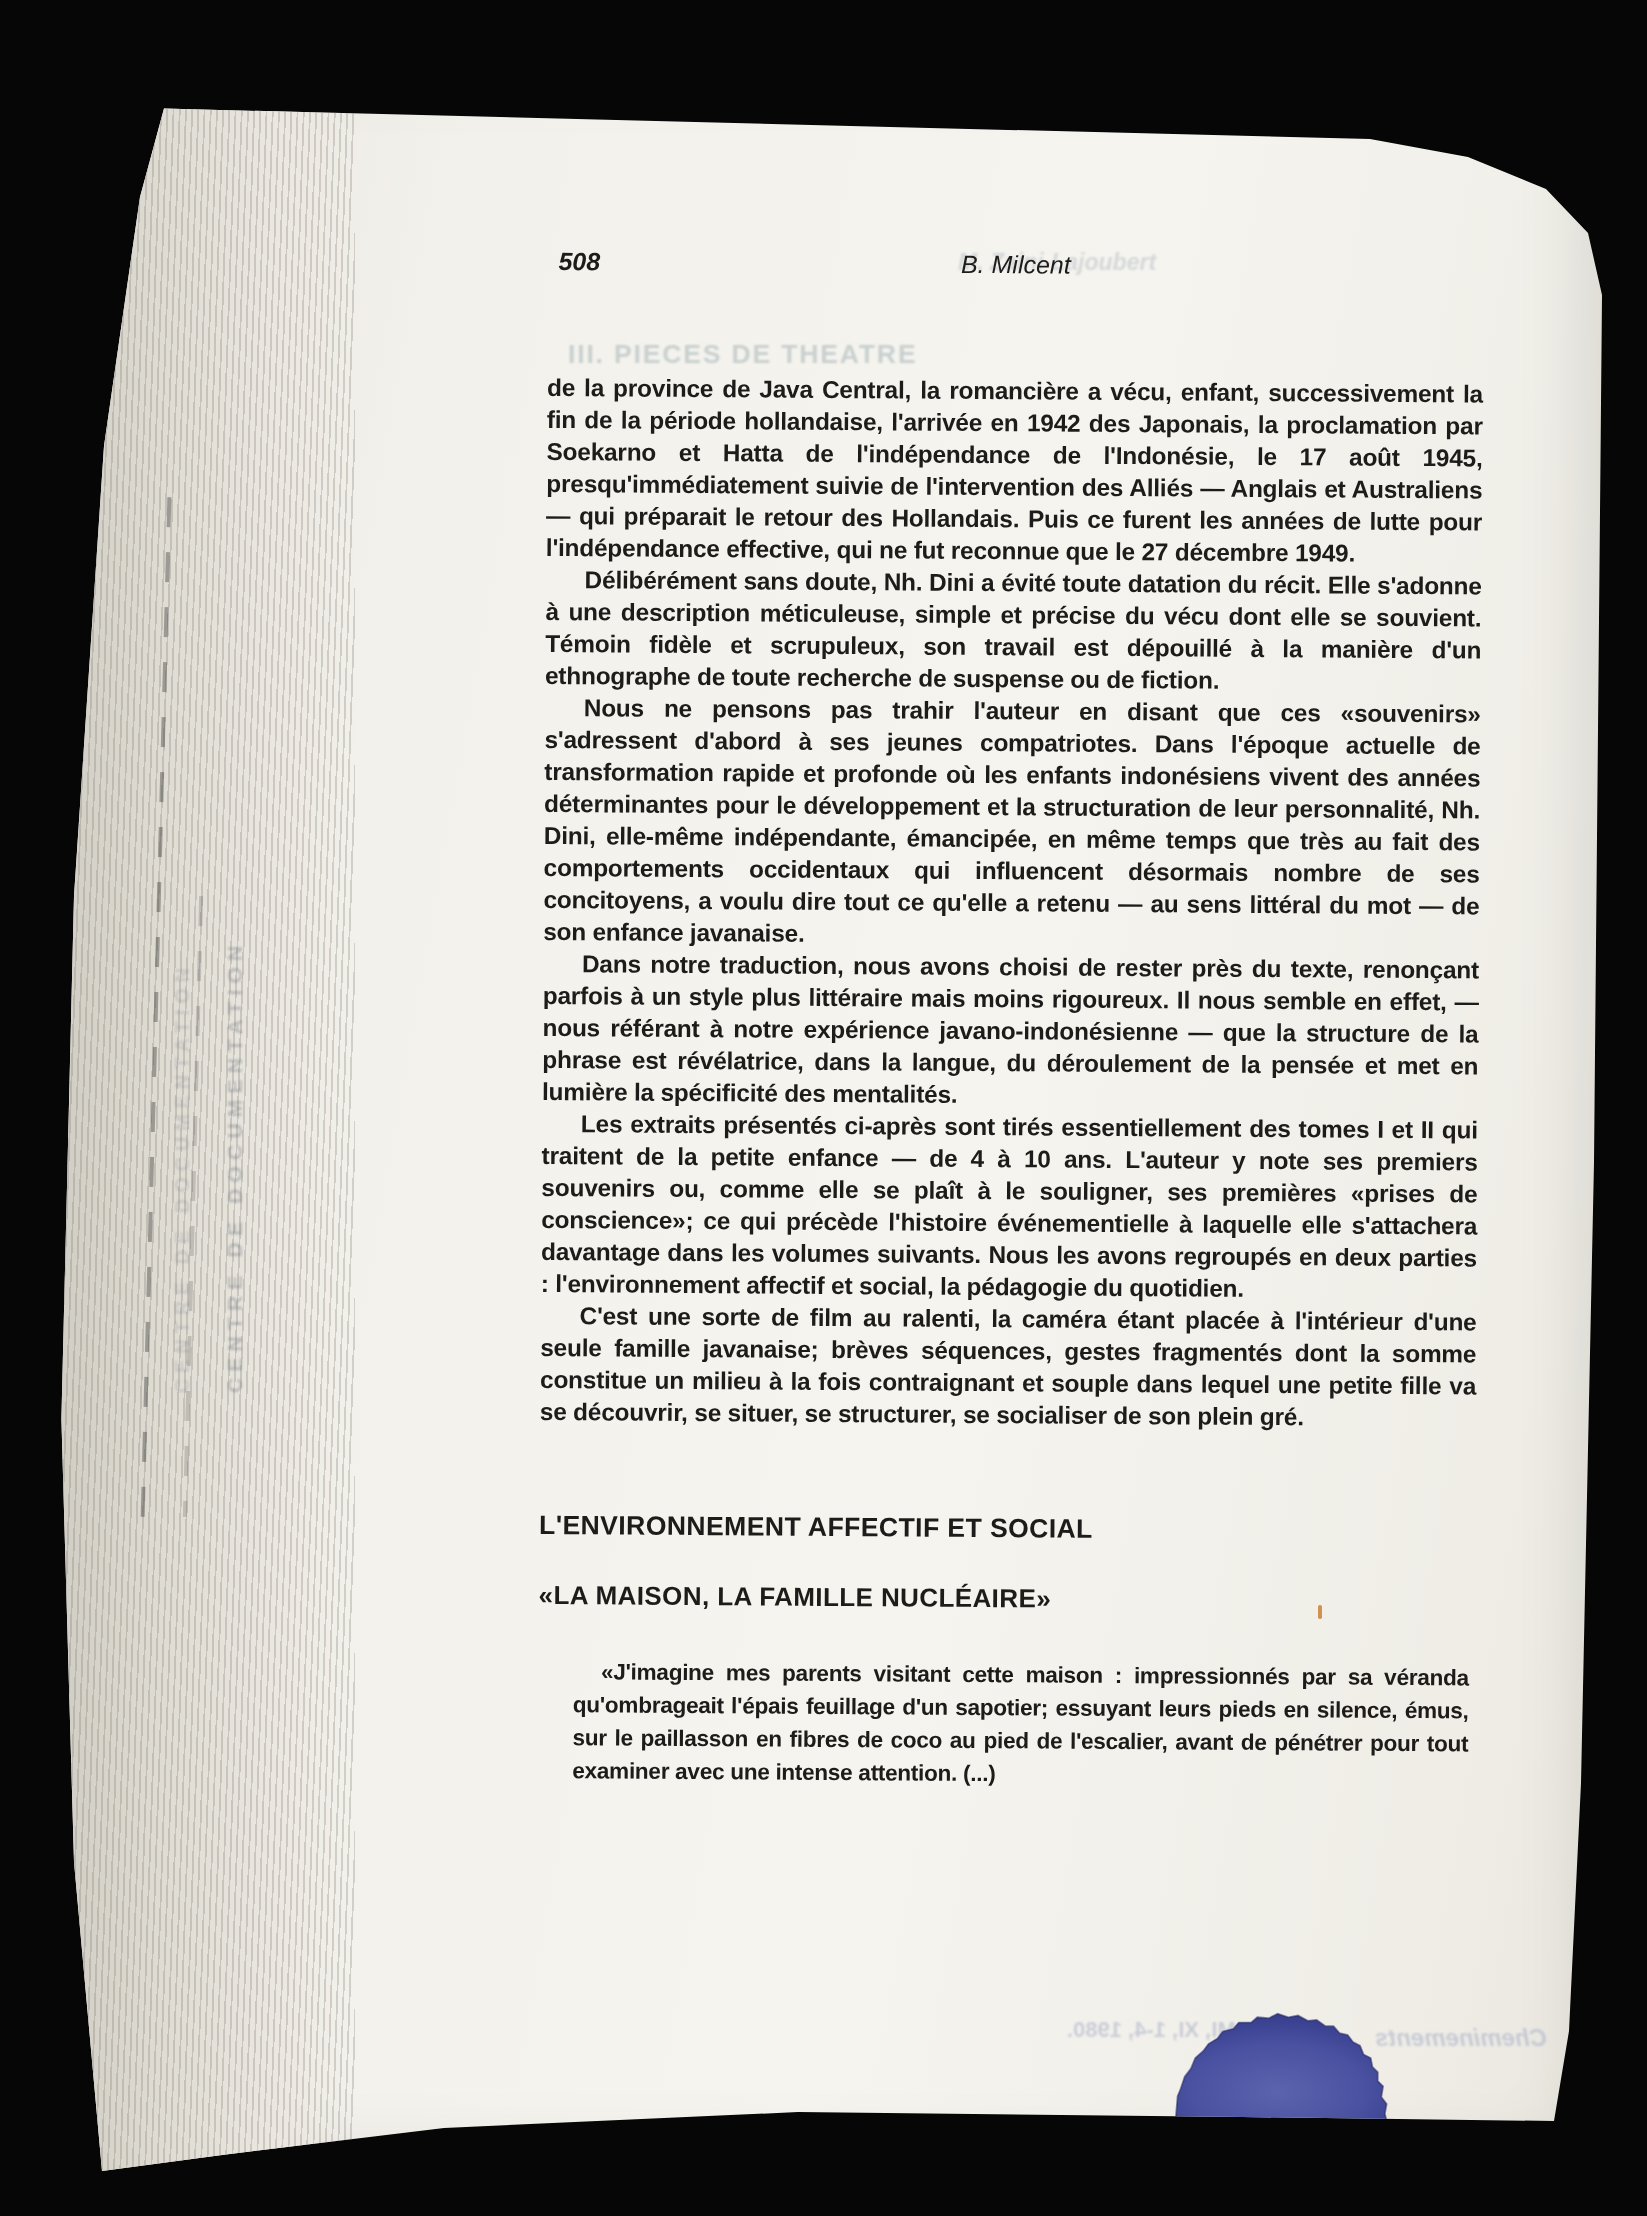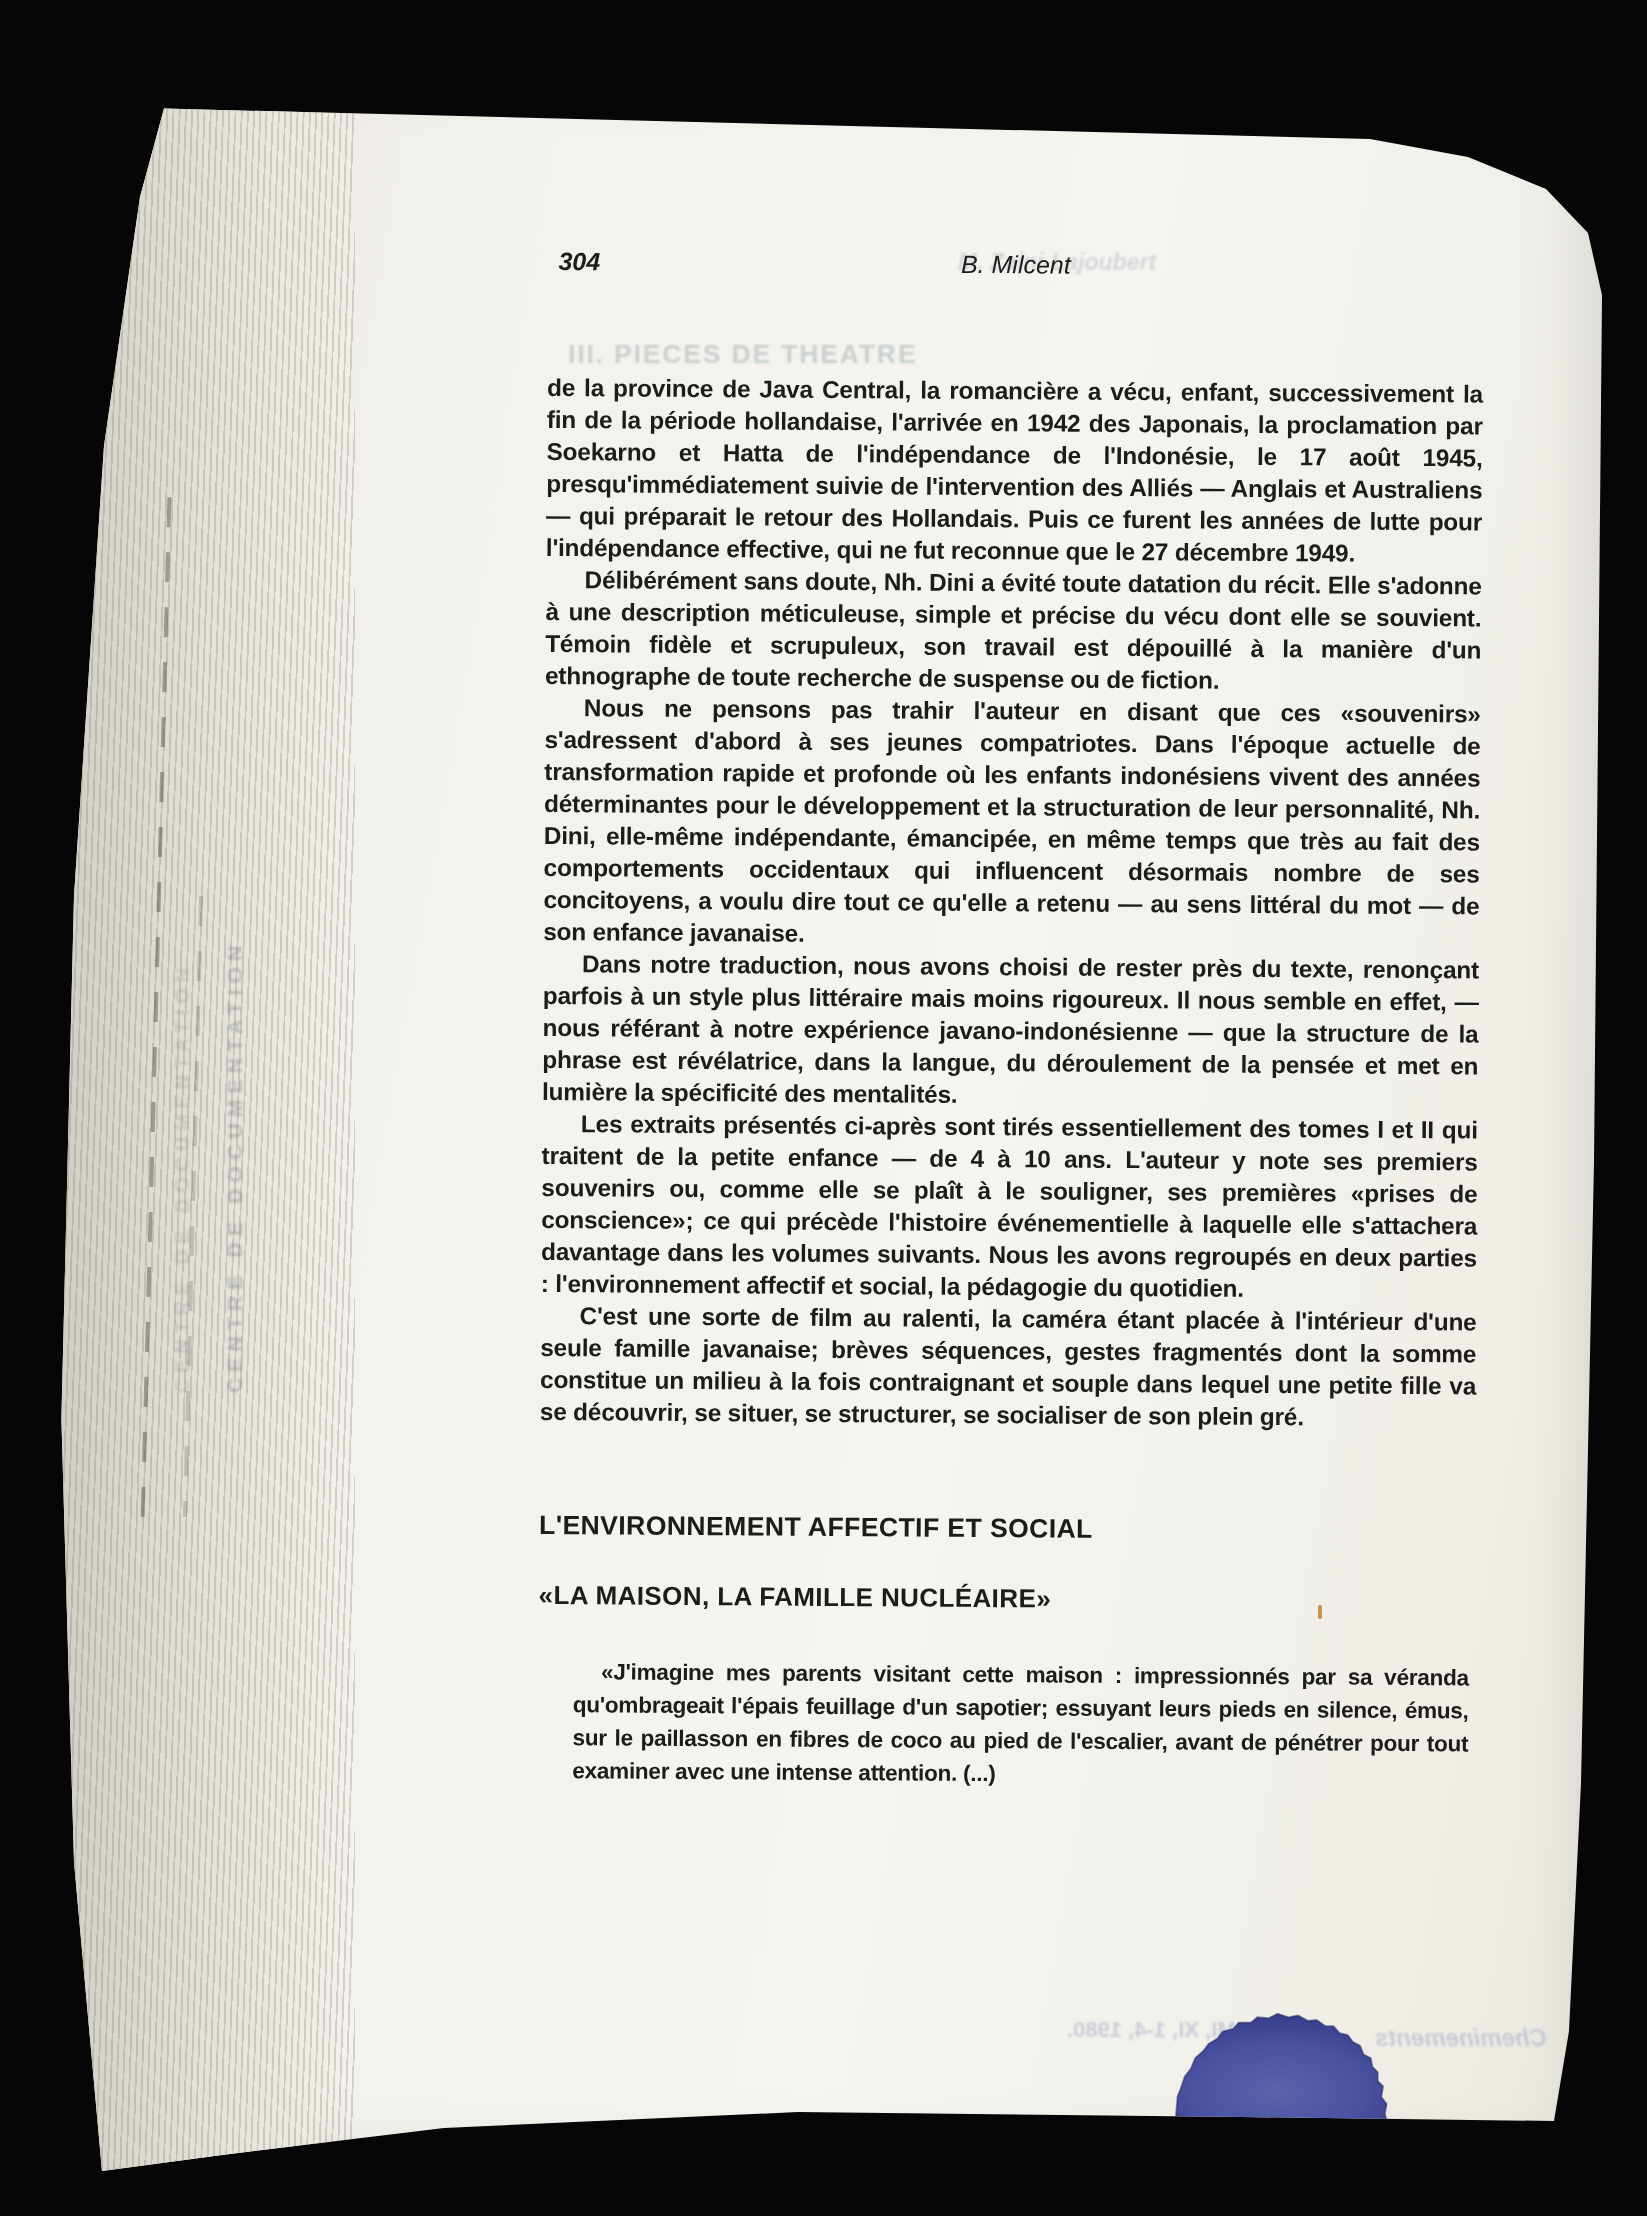--- a/index.html
+++ b/index.html
@@ -93,21 +93,21 @@
 
   <div class="ghost ghost-author">M. Zaini-Lajoubert</div>
   <div class="ghost ghost-section">III. PIECES DE THEATRE</div>
   <div class="ghost ghost-mirror ghost-journal">Cheminements</div>
   <div class="ghost ghost-mirror ghost-issue">MI, XI, 1-4, 1980.</div>
 
   <div class="speck"></div>
 
   <div class="content">
     <div class="running-head">
-      <span class="folio">304</span>
+      <span class="folio">508</span>
       <span class="author">B. Milcent</span>
     </div>
 
     <div class="body-text">
       <p>de la province de Java Central, la romancière a vécu, enfant, successivement la fin de la période hollandaise, l'arrivée en 1942 des Japonais, la proclamation par Soekarno et Hatta de l'indépendance de l'Indonésie, le 17 août 1945, presqu'immédiatement suivie de l'intervention des Alliés — Anglais et Australiens — qui préparait le retour des Hollandais. Puis ce furent les années de lutte pour l'indépendance effective, qui ne fut reconnue que le 27 décembre 1949.</p>
       <p>Délibérément sans doute, Nh. Dini a évité toute datation du récit. Elle s'adonne à une description méticuleuse, simple et précise du vécu dont elle se souvient. Témoin fidèle et scrupuleux, son travail est dépouillé à la manière d'un ethnographe de toute recherche de suspense ou de fiction.</p>
       <p>Nous ne pensons pas trahir l'auteur en disant que ces «souvenirs» s'adressent d'abord à ses jeunes compatriotes. Dans l'époque actuelle de transformation rapide et profonde où les enfants indonésiens vivent des années déterminantes pour le développement et la structuration de leur personnalité, Nh. Dini, elle-même indépendante, émancipée, en même temps que très au fait des comportements occidentaux qui influencent désormais nombre de ses concitoyens, a voulu dire tout ce qu'elle a retenu — au sens littéral du mot — de son enfance javanaise.</p>
       <p>Dans notre traduction, nous avons choisi de rester près du texte, renonçant parfois à un style plus littéraire mais moins rigoureux. Il nous semble en effet, — nous référant à notre expérience javano-indonésienne — que la structure de la phrase est révélatrice, dans la langue, du déroulement de la pensée et met en lumière la spécificité des mentalités.</p>
       <p>Les extraits présentés ci-après sont tirés essentiellement des tomes I et II qui traitent de la petite enfance — de 4 à 10 ans. L'auteur y note ses premiers souvenirs ou, comme elle se plaît à le souligner, ses premières «prises de conscience»; ce qui précède l'histoire événementielle à laquelle elle s'attachera davantage dans les volumes suivants. Nous les avons regroupés en deux parties : l'environnement affectif et social, la pédagogie du quotidien.</p>
       <p>C'est une sorte de film au ralenti, la caméra étant placée à l'intérieur d'une seule famille javanaise; brèves séquences, gestes fragmentés dont la somme constitue un milieu à la fois contraignant et souple dans lequel une petite fille va se découvrir, se situer, se structurer, se socialiser de son plein gré.</p>

